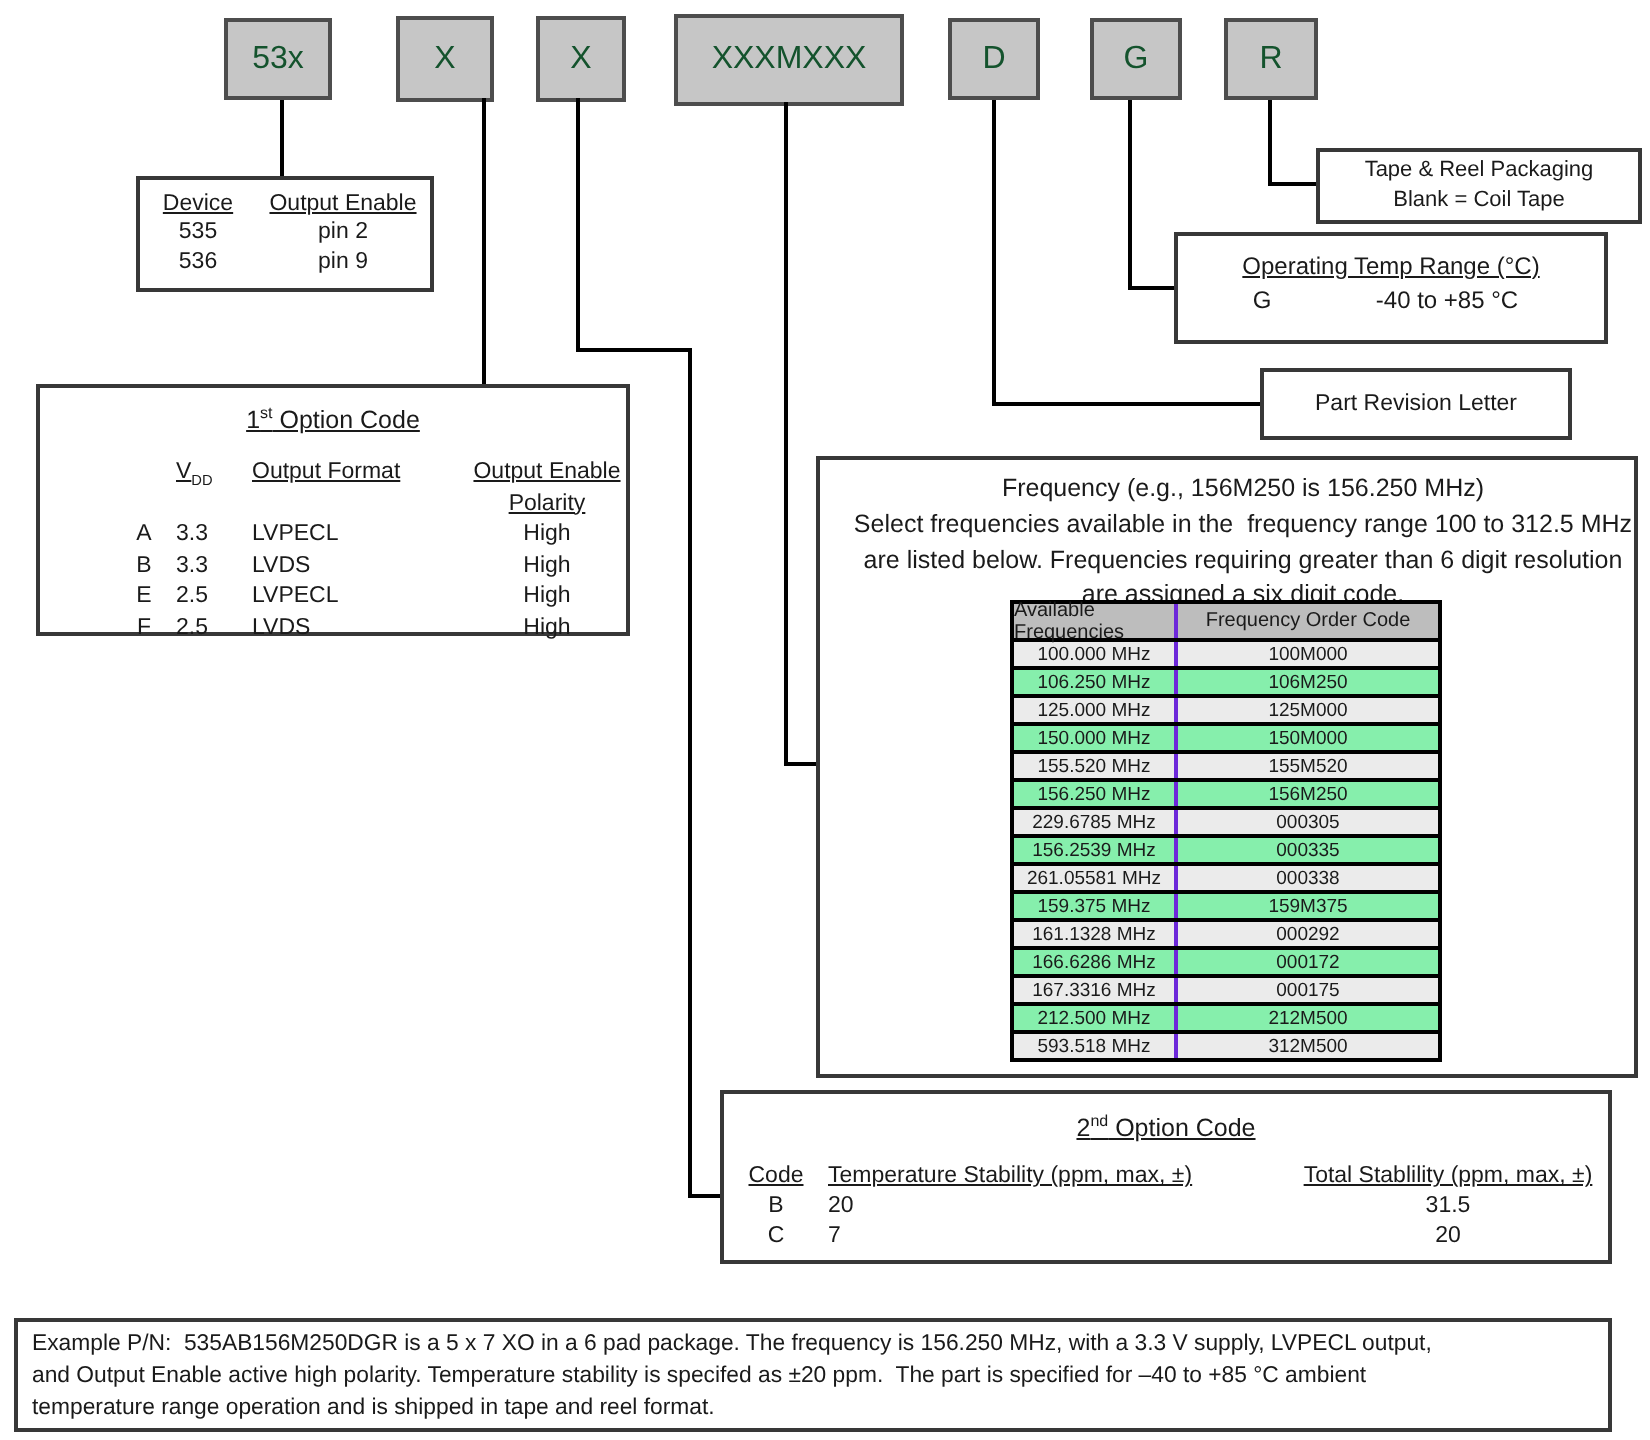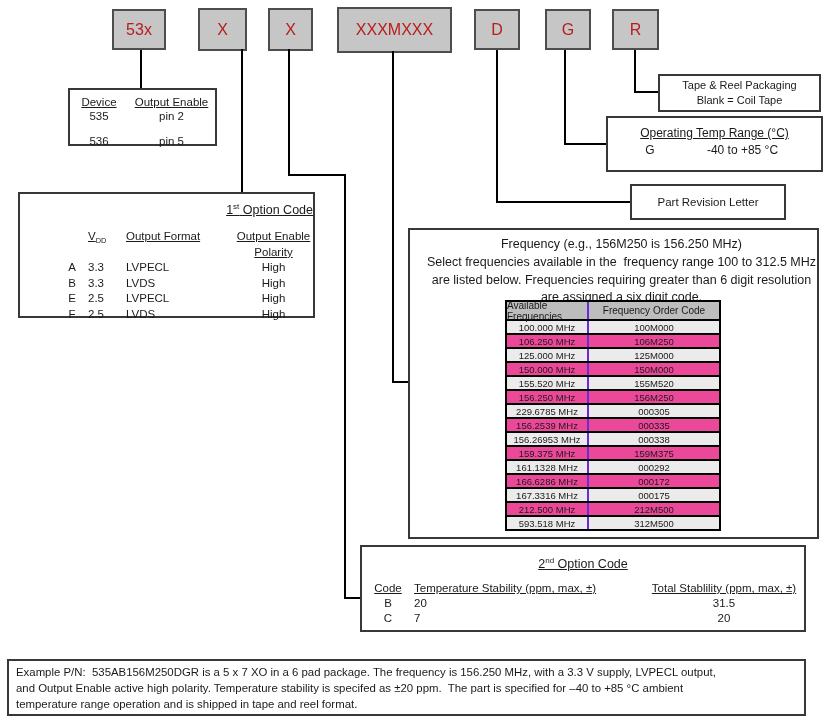--- a/index.html
+++ b/index.html
@@ -5,73 +5,73 @@
   * { margin:0; padding:0; box-sizing:border-box; }
   html,body { background:#fff; }
   #canvas {
     position:relative; width:825px; height:720px; background:#ffffff;
     font-family:"Liberation Sans", sans-serif; color:#1a1a1a; overflow:hidden;
   }
   
   .pnbox {
     position:absolute; background:var(--box-fill,#c6c6c6); border:2px solid #4d4d4d;
     display:flex; align-items:center; justify-content:center;
-    font-size:16px; color:#b91c1c;
+    font-size:16px; color:#14532d;
   }
   .b0{left:112px;top:9px;width:54px;height:41px;}
   .b1{left:198px;top:8px;width:49px;height:43px;}
   .b2{left:268px;top:8px;width:45px;height:43px;}
   .b3{left:337px;top:7px;width:115px;height:46px;}
   .b4{left:474px;top:9px;width:46px;height:41px;}
   .b5{left:545px;top:9px;width:46px;height:41px;}
   .b6{left:612px;top:9px;width:47px;height:41px;}
   
   .vseg,.hseg { position:absolute; background:#000; }
   .vseg { width:2px; } .hseg { height:2px; }
   
   .callout { position:absolute; background:#fff; border:2px solid #383838; }
   .u { text-decoration:underline; }
   sup { font-size:64%; vertical-align:super; }
   sub { font-size:64%; vertical-align:sub; }
 
   
   .device { left:68px; top:88px; width:149px; height:58px; font-size:11.5px; padding-top:6px; }
-  .dev-grid { display:grid; grid-template-columns:58px 1fr; text-align:center; row-gap:13px; }
+  .dev-grid { display:grid; grid-template-columns:58px 1fr; text-align:center; row-gap:3px; }
   .dev-grid .h { margin-bottom:2px; }
 
   
   .tape { left:658px; top:74px; width:163px; height:38px; font-size:11px;
           display:flex; flex-direction:column; align-items:center; justify-content:center; line-height:1.35; }
 
   
-  .temp { left:606px; top:116px; width:217px; height:56px; font-size:12px; text-align:center; padding-top:8px; }
+  .temp { left:587px; top:116px; width:217px; height:56px; font-size:12px; text-align:center; padding-top:8px; }
   .temp-row { display:flex; margin-top:3px; font-size:12px; }
   .temp-code { width:84px; text-align:center; }
   .temp-val { flex:1; text-align:center; margin-right:28px; }
 
   
   .prev { left:630px; top:184px; width:156px; height:36px; font-size:11.5px;
           display:flex; align-items:center; justify-content:center; }
 
   
   .opt1 { left:18px; top:192px; width:297px; height:126px; font-size:11.5px; }
-  .opt1-title { text-align:right; margin-top:8px; font-size:12.5px; }
+  .opt1-title { text-align:center; margin-top:8px; font-size:12.5px; }
   .o1row { display:flex; line-height:15.5px;padding-left:36px; }
   .o1head { margin-top:12px; }
   .o1c0 { width:32px; text-align:center; }
   .o1c1 { width:38px; }
   .o1c2 { width:108px; }
   .o1c3 { flex:1; text-align:center; }
 
   
   .freq { left:408px; top:228px; width:411px; height:311px; }
   .freq-lines { padding-top:6px; text-align:center; font-size:12.5px; line-height:1.42; }
   .fline { white-space:pre-wrap;padding-left:16px; }
   .ftable { position:absolute; left:95px; top:70px; width:216px; border:2px solid #000; font-size:9.5px; }
-  .frow { display:flex; height:14px; border-top:2px solid #000; background:#ec4899; }
+  .frow { display:flex; height:14px; border-top:2px solid #000; background:#86efac; }
   .frow.even { background:var(--row-shade,#ebebeb); }
   .fhead { height:17px; border-top:none; background:var(--table-header-bg,#bdbdbd) !important; font-size:10px; }
   .fc0 { width:82px; border-right:2px solid #6d28d9; display:flex; align-items:center; justify-content:center; }
   .fc1 { flex:1; display:flex; align-items:center; justify-content:center; }
 
   
   .opt2 { left:360px; top:545px; width:446px; height:87px; font-size:11.5px; }
   .opt2-title { text-align:center; margin-top:9px; font-size:12.5px; }
   .o2row { display:flex; line-height:15px; }
   .o2head { margin-top:10px; }
@@ -118,21 +118,21 @@
       <span class="h u">Output Enable</span>
     </div>
     <div class="dev-grid">
 
     <div style="display:contents;" class="even">
         <span>535</span>
         <span>pin 2</span>
       </div>
         <div style="display:contents;" class="odd">
         <span>536</span>
-        <span>pin 5</span>
+        <span>pin 9</span>
       </div>
       </div>
   </div>
 
   <div class="callout tape">
 
   <div class="tline even">Tape &amp; Reel Packaging</div>
       <div class="tline odd">Blank = Coil Tape</div>
     </div>
 
@@ -218,21 +218,21 @@
         </div><div class="frow odd">
           <span class="fc0">156.250 MHz</span>
           <span class="fc1">156M250</span>
         </div><div class="frow even">
           <span class="fc0">229.6785 MHz</span>
           <span class="fc1">000305</span>
         </div><div class="frow odd">
           <span class="fc0">156.2539 MHz</span>
           <span class="fc1">000335</span>
         </div><div class="frow even">
-          <span class="fc0">156.26953 MHz</span>
+          <span class="fc0">261.05581 MHz</span>
           <span class="fc1">000338</span>
         </div><div class="frow odd">
           <span class="fc0">159.375 MHz</span>
           <span class="fc1">159M375</span>
         </div><div class="frow even">
           <span class="fc0">161.1328 MHz</span>
           <span class="fc1">000292</span>
         </div><div class="frow odd">
           <span class="fc0">166.6286 MHz</span>
           <span class="fc1">000172</span>

